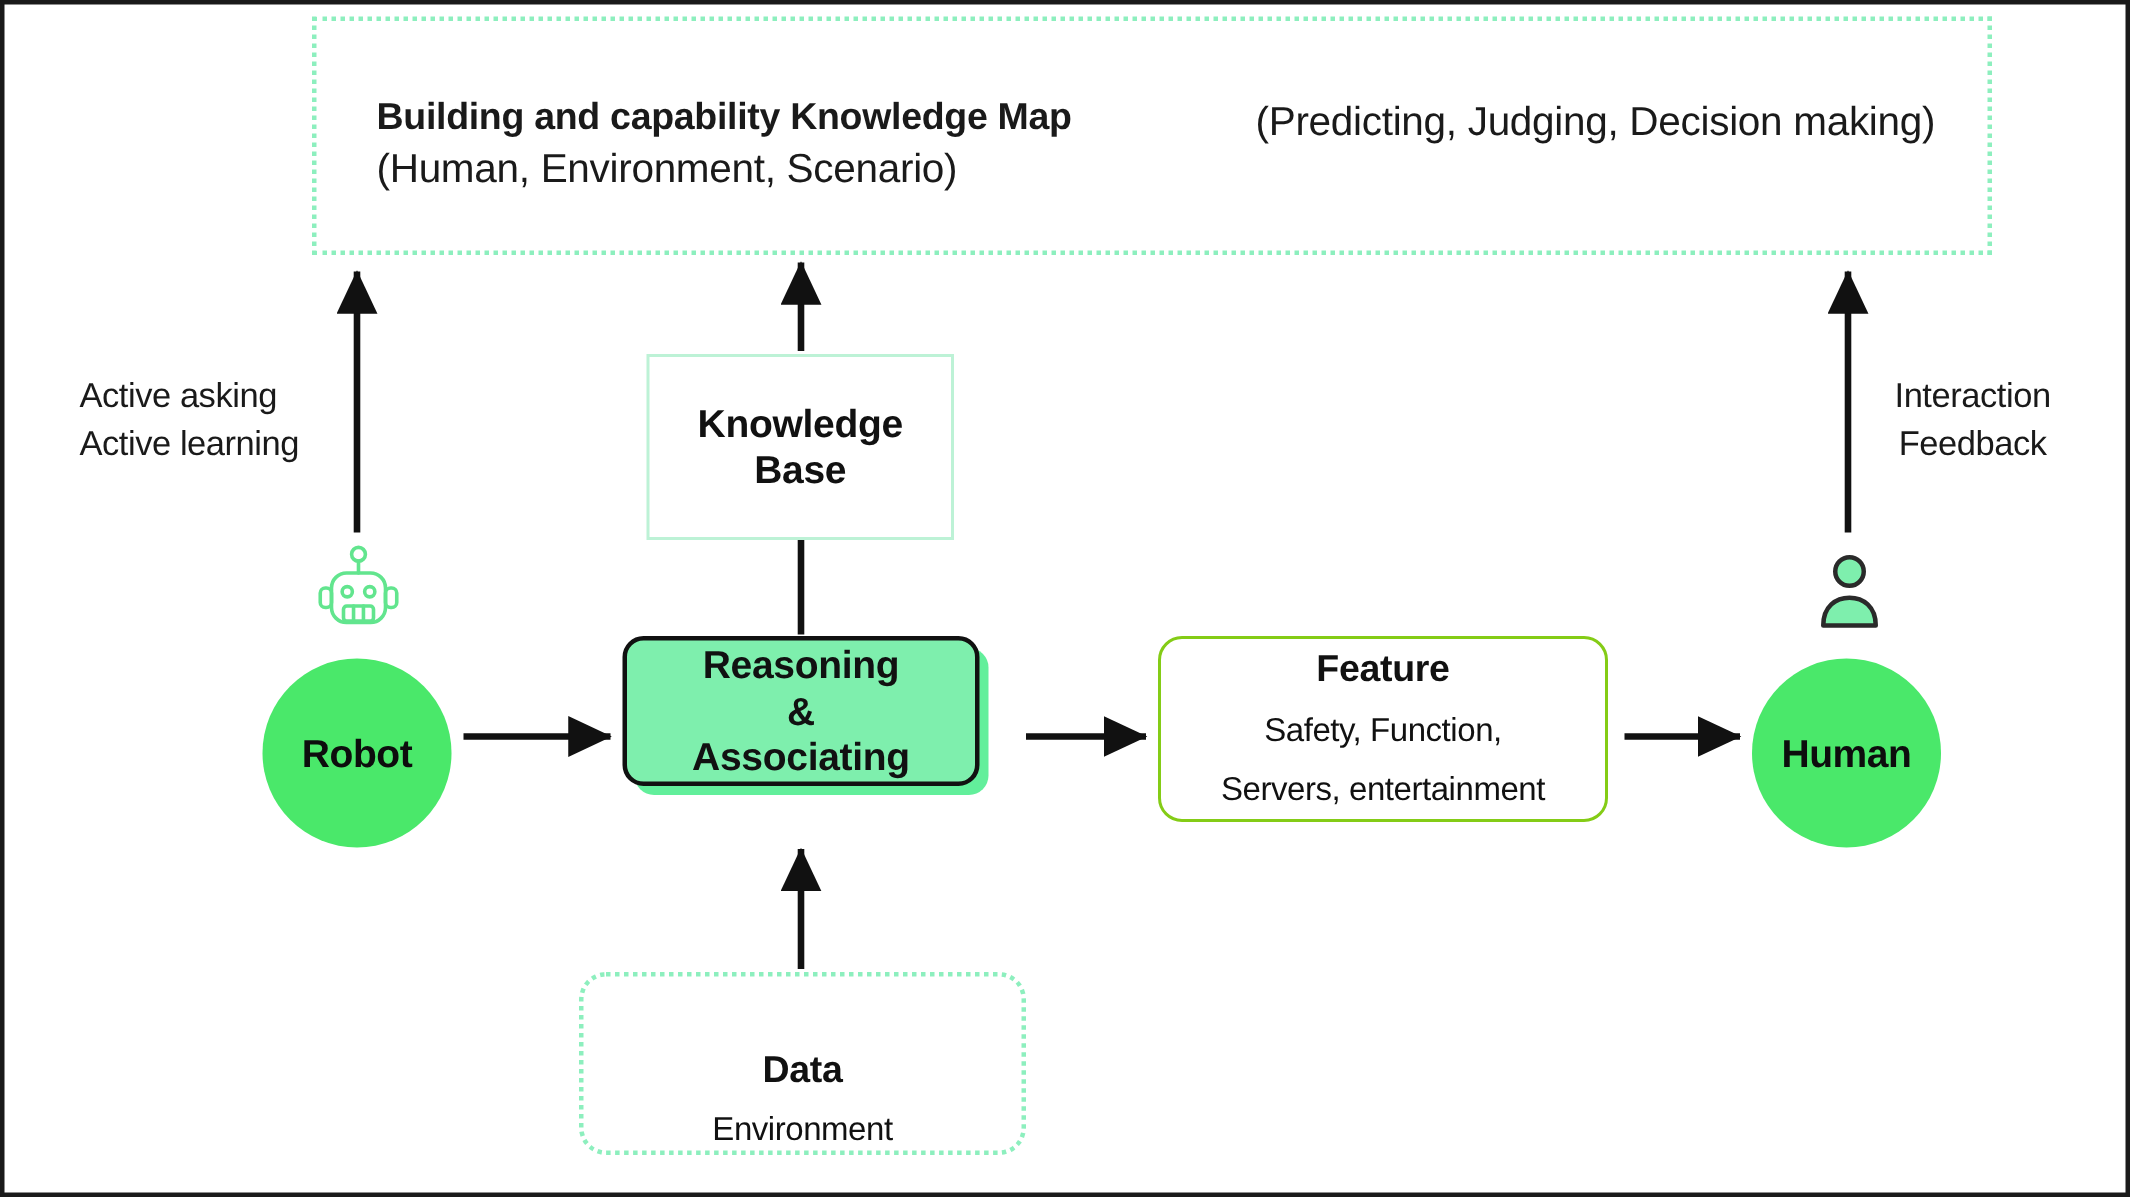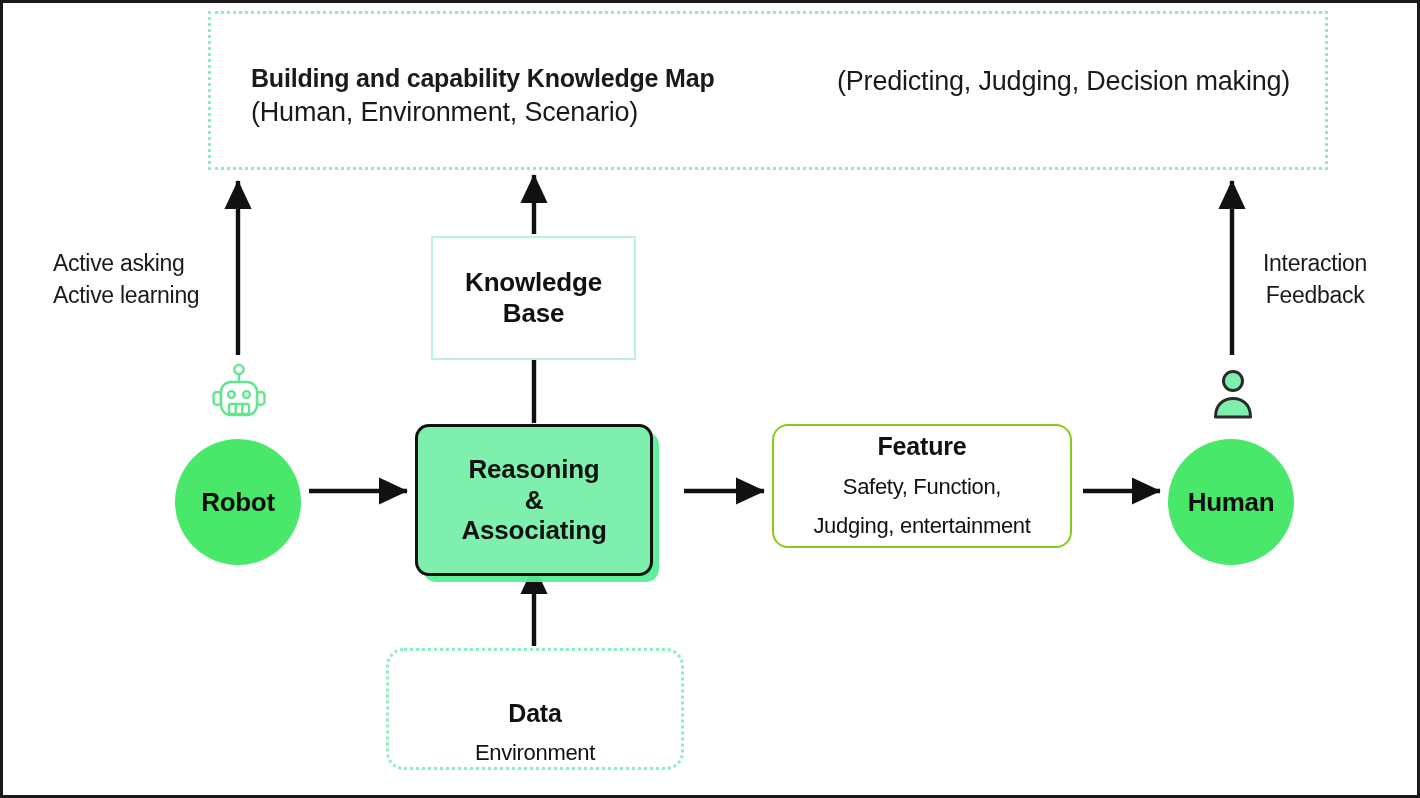--- a/index.html
+++ b/index.html
@@ -91,21 +91,21 @@
     border: 2px solid #BDF2D6;
     background: #ffffff;
   }
   #knowledge-base .n-title { font-size: 26px; }
 
   
   #reasoning-node {
     left: 412px;
     top: 421px;
     width: 238px;
-    height: 152px;
+    height: 100px;
     border: 3px solid #111111;
     border-radius: 14px;
     background: #7EEFAD;
     box-shadow: 7px 7px 0 -1px rgba(90,238,150,0.95);
   }
   #reasoning-node .n-title { font-size: 26px; }
 
   
   #feature-node {
     left: 769px;
@@ -265,21 +265,21 @@
 
     <div class="node" id="reasoning-node">
       <div class="n-title">Reasoning</div>
       <div class="n-title">&amp;</div>
       <div class="n-title">Associating</div>
     </div>
 
     <div class="node" id="feature-node">
       <div class="n-title">Feature</div>
       <div class="n-sub">Safety, Function,</div>
-      <div class="n-sub">Judging, entertainment</div>
+      <div class="n-sub">Servers, entertainment</div>
     </div>
 
     <div class="node" id="data-node">
       <div class="n-title">Data</div>
       <div class="n-sub">Environment</div>
     </div>
 
   </div>
 </div>
 

